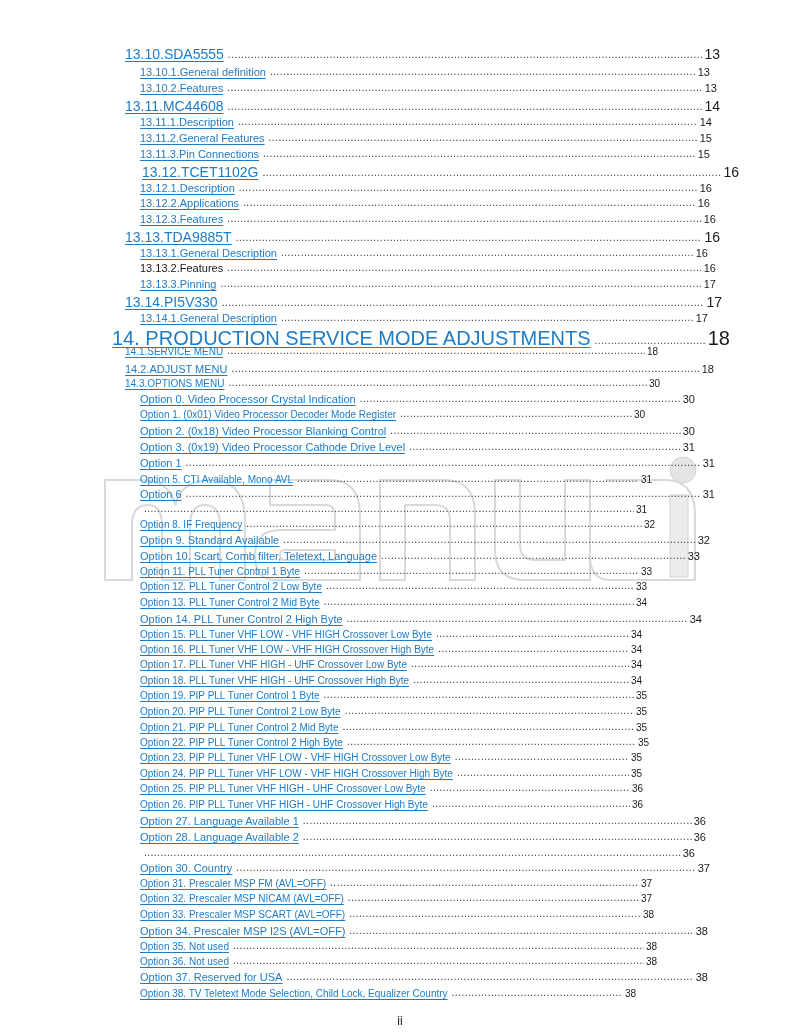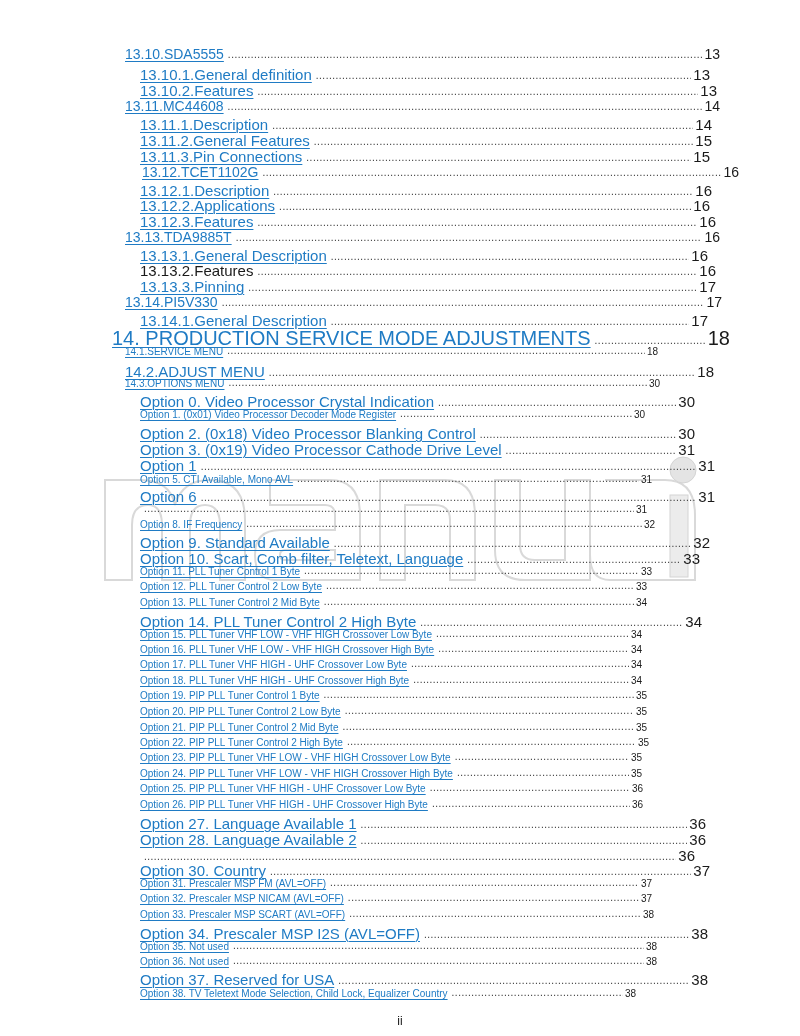--- a/index.html
+++ b/index.html
@@ -11,21 +11,21 @@
   .toc-row { position: absolute; display: flex; align-items: baseline; white-space: nowrap; z-index: 1; }
   .toc-link { color: #1f7bc4; text-decoration: underline; text-decoration-thickness: 1px;
               text-underline-offset: 2px; cursor: pointer; flex: 0 0 auto; }
   .toc-plain { color: #1a1a1a; text-decoration: none; flex: 0 0 auto; }
   .leader { flex: 1 1 auto; overflow: hidden; color: #333; margin: 0 2px 0 4px; letter-spacing: 0.5px;
             font-size: 10px; position: relative; top: -1px; }
   .leader::before { content: "......................................................................................................................................................................................................................................................................................................"; }
   .pg { color: #1a1a1a; flex: 0 0 auto; }
   .lvl-h1 { font-size: 20px; }
   .lvl-h2 { font-size: 14px; }
-  .lvl-s  { font-size: 15px; }
+  .lvl-s  { font-size: 11px; }
   .lvl-tiny { font-size: 10px; }
   .footer { position: absolute; left: 0; width: 800px; top: 1014px; text-align: center; font-size: 12px; color: #1a1a1a; }
 </style>
 </head>
 <body>
 
 <div class="page">
   <svg class="watermark" viewBox="0 0 600 140">
     <g fill="none" stroke="#d9d9d9" stroke-width="2">
       <path d="M5 130 V30 H40 Q70 30 75 55 Q82 30 110 30 Q145 30 145 70 V130 H120 V75 Q120 55 105 55 Q90 55 90 75 V130 H62 V75 Q62 55 48 55 Q32 55 32 75 V130 Z"></path>

